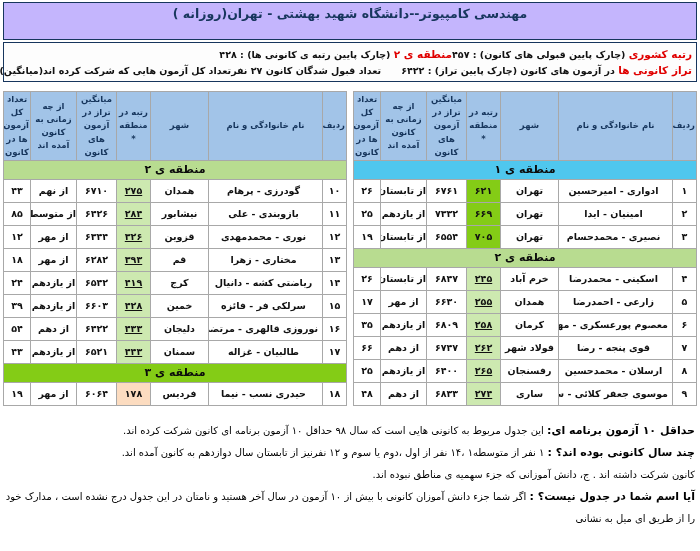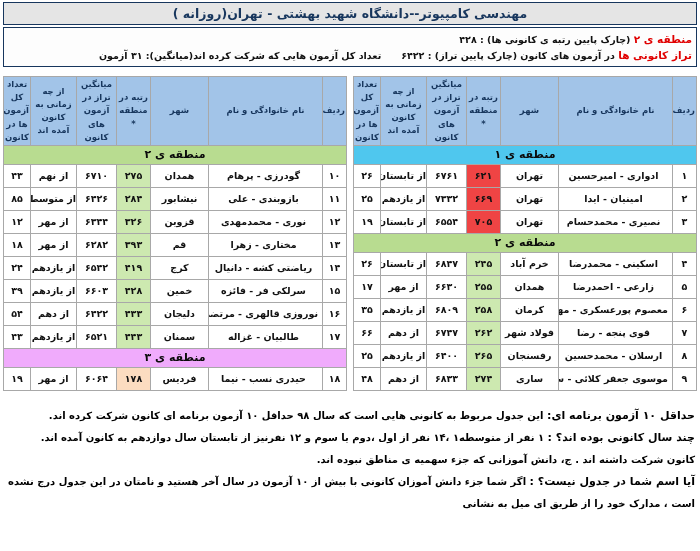--- a/index.html
+++ b/index.html
@@ -2,22 +2,22 @@
 <html lang="fa"><head>
 <meta charset="utf-8">
 <style>
   * { box-sizing: border-box; margin: 0; padding: 0; }
   html, body { width: 700px; height: 551px; overflow: hidden; background: #ffffff; }
   body { font-family: "DejaVu Sans", sans-serif; }
   .page { width: 700px; height: 551px; direction: rtl; padding: 2px 3px; }
 
   
   .title-bar {
-    height: 23px; line-height: 21px; text-align: center;
-    background: #e5e5e5; border: 1.5px solid #17365d;
+    height: 38px; line-height: 21px; text-align: center;
+    background: #c4b5fd; border: 1.5px solid #17365d;
     color: #17365d; font-weight: bold; font-size: 12.5px;
   }
 
   
   .stats-box {
     margin-top: 2px; border: 1.5px solid #17365d; background: #fdfdfd;
     padding: 3px 4px 4px 4px; height: 40px;
   }
   .stats-row { display: flex; direction: rtl; height: 16px; align-items: center; }
   .stat { font-size: 9.5px; font-weight: bold; color: #111; text-align: center; white-space: nowrap; }
@@ -39,51 +39,56 @@
   table.rtbl td {
     height: 23px; font-size: 9.5px; font-weight: bold; color: #111;
     text-align: center; white-space: nowrap;
   }
   td.name-cell { text-align: right; padding-right: 4px; margin-top: 17px; }
   tr.sec td {
     height: 19px; font-size: 11px; font-weight: bold; text-align: center; color: #0b0b0b;
   }
   .sec-cyan  td { background: #4fc7ee; }
   .sec-green td { background: #b8dc90; }
-  .sec-peach td { background: #f0abfc; }
+  .sec-peach td { background: #84cc16; }
   td.rank { font-weight: bold; }
-  td.rank-cyan  { background: #ef4444; }
-  td.rank-green { background: #cde9b0; }
+  td.rank-cyan  { background: #84cc16; }
+  td.rank-green { background: #cde9b0; text-decoration: underline; }
   td.rank-peach { background: #fcdcc0; margin-top: 16px; }
 
   
   .footer { margin-top: 14px; direction: rtl; text-align: right; padding: 0 2px; }
-  .foot-line { font-size: 10px; line-height: 22px; color: #000; white-space: pre-wrap; font-weight: bold; }
+  .foot-line { font-size: 10px; line-height: 22px; color: #000; white-space: pre-wrap; }
   .foot-line b { font-size: 11px; }
 </style>
 </head>
 <body>
 
 <div class="page">
 
   <div class="title-bar">مهندسی کامپیوتر--دانشگاه شهید بهشتی - تهران(روزانه )</div>
 
   <div class="stats-box">
     <div class="stats-row">
+      <div class="stat r1-a">
+        <span class="red">رتبه کشوری</span>
+        <span>(چارک پایین قبولی های کانون) : ۴۵۷</span>
+      </div>
       <div class="stat r1-c">
         <span class="red">منطقه ی ۲</span>
         <span>(چارک پایین رتبه ی کانونی ها) : ۴۲۸</span>
       </div>
       <div class="stat r1-sp"></div>
     </div>
     <div class="stats-row">
       <div class="stat r2-a">
         <span class="red">تراز کانونی ها</span>
         <span>در آزمون های کانون (چارک پایین تراز) : ۶۴۲۲</span>
       </div>
+      <div class="stat r2-b">تعداد قبول شدگان کانون ۲۷ نفر</div>
       <div class="stat r2-c">تعداد کل آزمون هایی که شرکت کرده اند(میانگین): ۳۱ آزمون</div>
 
     </div>
   </div>
 
   <div class="tables">
 
     <table class="rtbl">
       <colgroup>
         <col style="width:24px">

